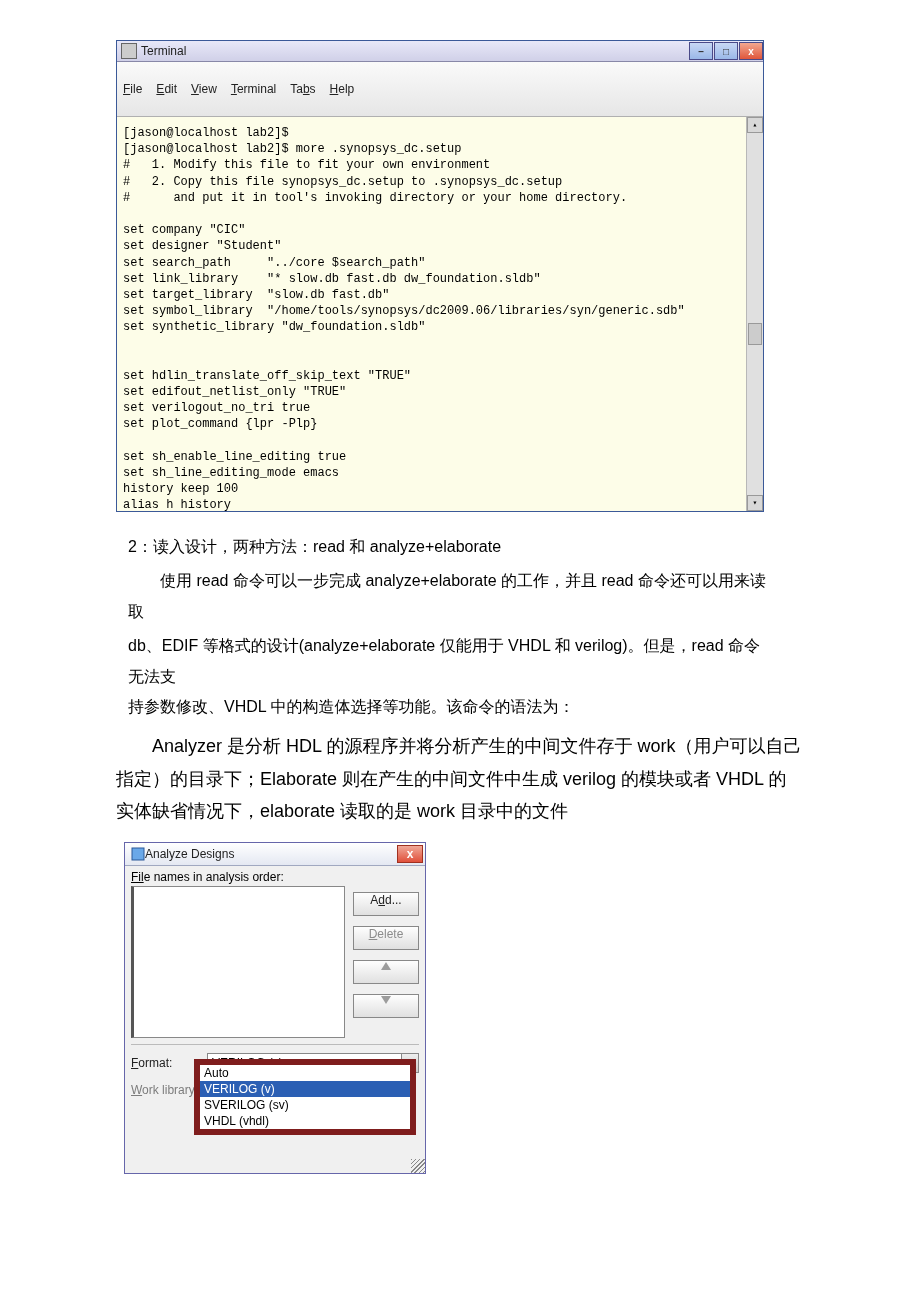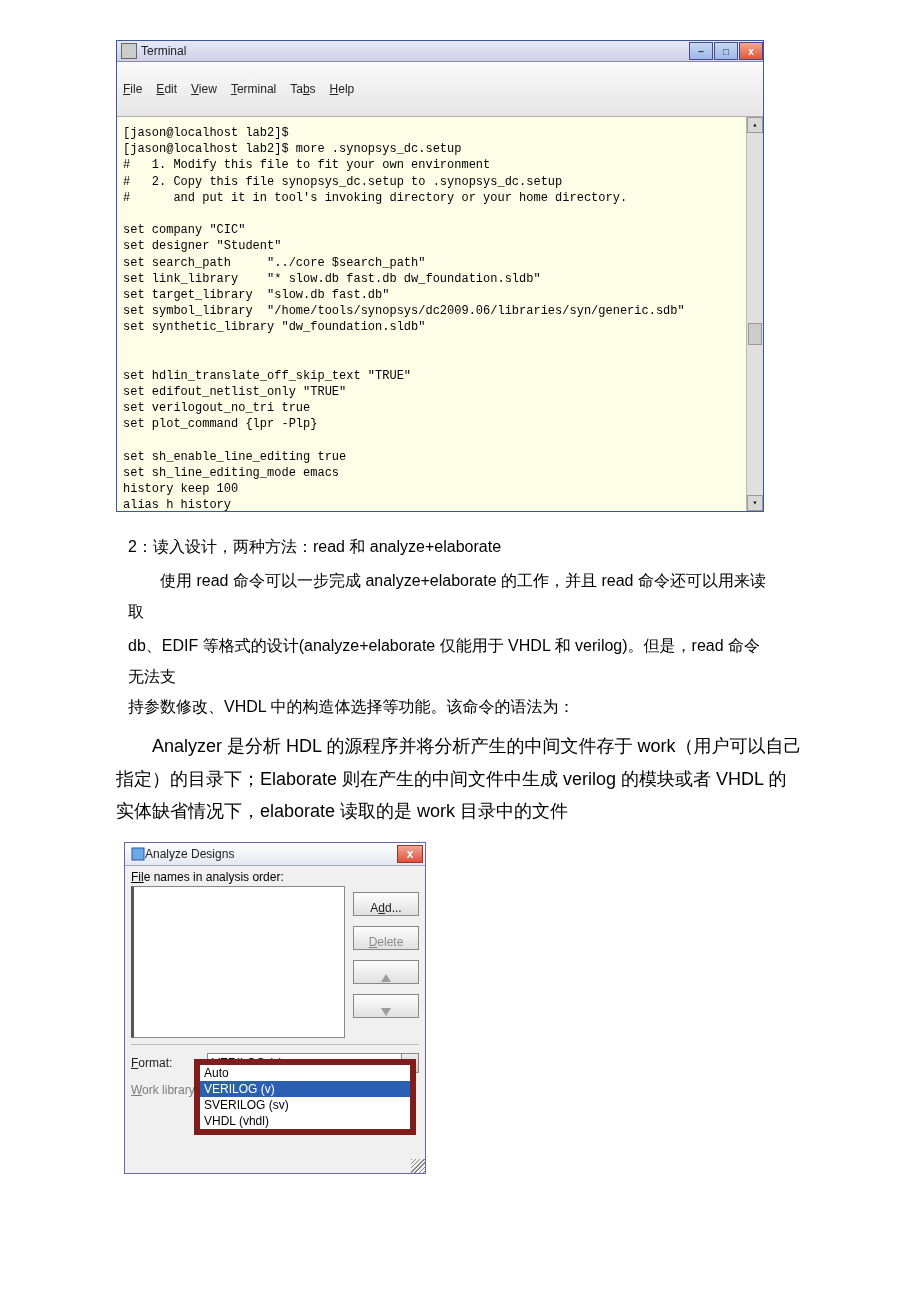--- a/index.html
+++ b/index.html
@@ -112,21 +112,21 @@
     display:flex; gap:8px; margin-top:2px;
   }
   .filelist {
     flex:1; background:#fff; border:1px solid #888;
     border-left:3px solid #555;
     height:150px;
   }
   .right-btns { display:flex; flex-direction:column; gap:10px; padding-top:6px; width:66px;}
   .rb {
     height:22px; background:linear-gradient(to bottom,#fefefe,#e0e0e0);
-    border:1px solid #888; font-size:12px; display:flex; align-items:flex-end; justify-content:center;
+    border:1px solid #888; font-size:12px; display:flex; align-items:flex-start; justify-content:center;
     color:#222;
   }
   .rb.disabled { color:#8c8c8c; }
   .rb .ul { text-decoration:underline; }
   .rb.icon { height:22px; }
   .form-row { display:flex; align-items:center; margin-top:8px; }
   .form-row label { width:76px; color:#222; }
   .form-row label .ul { text-decoration:underline; }
   .form-row label.dis { color:#7c7c7c; }
   .combo {

